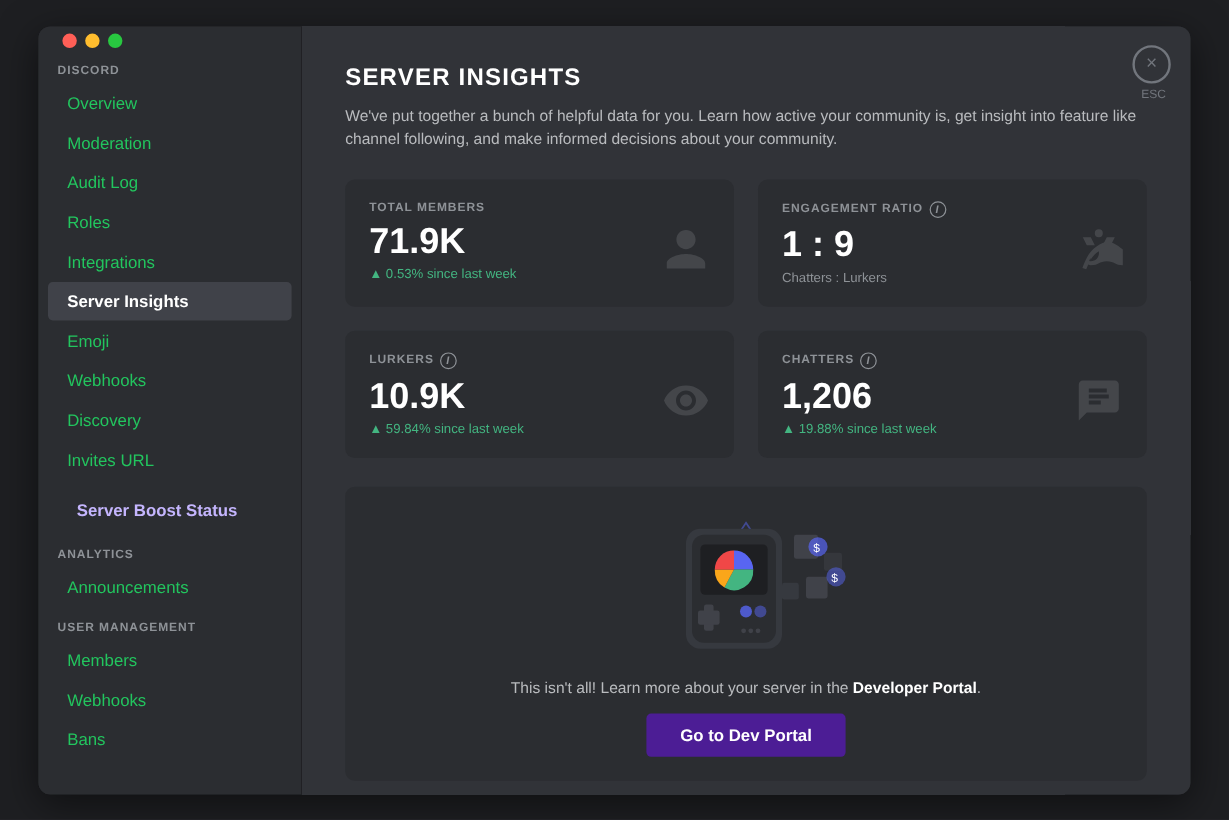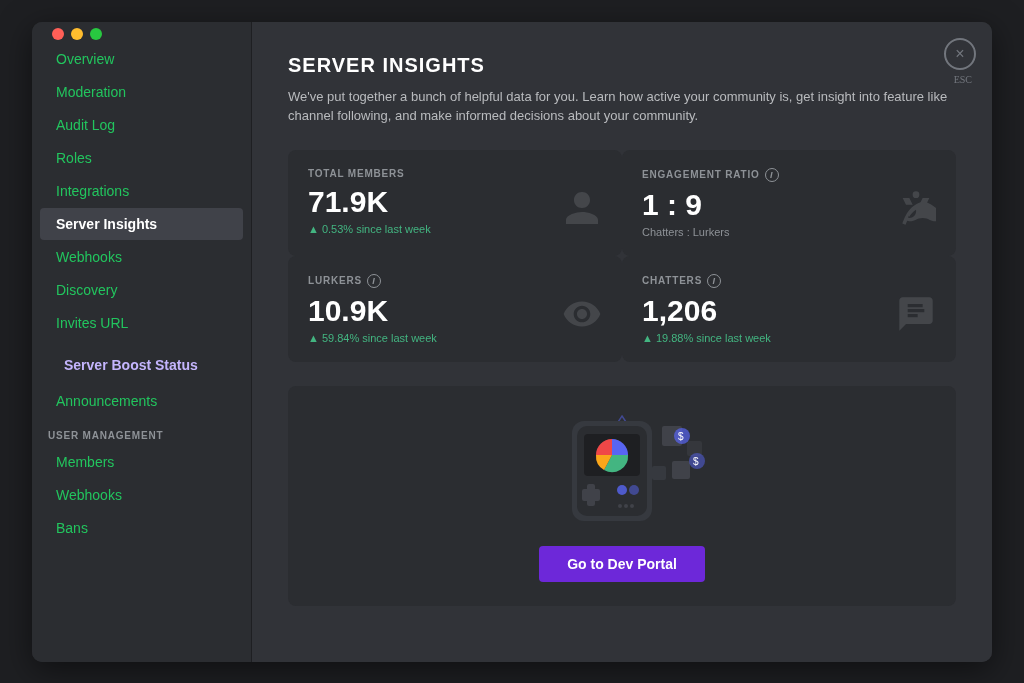--- a/index.html
+++ b/index.html
@@ -100,21 +100,20 @@
       align-items: center;
       justify-content: center;
     }
     .esc-label {
       position: absolute;
       top: 52px;
       right: 20px;
       font-size: 10px;
       color: #72767d;
       text-align: left;
-      font-family: Liberation Serif, serif;
     }
     .page-title {
       font-size: 20px;
       font-weight: 700;
       color: #ffffff;
       letter-spacing: 0.05em;
       text-transform: uppercase;
       margin-bottom: 10px;
     }
     .page-desc {
@@ -122,21 +121,21 @@
       color: #b9bbbe;
       line-height: 1.5;
       margin-bottom: 24px;
       max-width: 680px;
     }
 
     
     .stats-grid {
       display: grid;
       grid-template-columns: 1fr 1fr;
-      gap: 0;
+      gap: 20px;
       margin-bottom: 24px;
     }
     .stat-card {
       background: #2b2d31;
       border-radius: 8px;
       padding: 18px 20px;
       position: relative;
       min-height: 100px;
     }
     .stat-label {
@@ -209,21 +208,21 @@
       margin-bottom: 10px;
     }
     .dev-text {
       font-size: 13px;
       color: #b9bbbe;
       margin-bottom: 14px;
       text-align: center;
     }
     .dev-text strong { color: #ffffff; }
     .dev-btn {
-      background: #6d28d9;
+      background: #4c1d95;
       color: #ffffff;
       border: none;
       border-radius: 4px;
       padding: 10px 28px;
       font-size: 14px;
       font-weight: 600;
       cursor: pointer;
     }
   </style>
 </head>
@@ -231,35 +230,38 @@
 
 <div class="traffic-lights">
   <div class="traffic-light tl-red"></div>
   <div class="traffic-light tl-yellow"></div>
   <div class="traffic-light tl-green"></div>
 </div>
 
 <div class="window">
 
   <nav class="sidebar">
+    <div class="sidebar-section-label">DISCORD</div>
 
     <div class="sidebar-item">Overview</div>
     <div class="sidebar-item">Moderation</div>
     <div class="sidebar-item">Audit Log</div>
     <div class="sidebar-item">Roles</div>
     <div class="sidebar-item">Integrations</div>
     <div class="sidebar-item active">Server Insights</div>
+    <div class="sidebar-item">Emoji</div>
     <div class="sidebar-item">Webhooks</div>
     <div class="sidebar-item">Discovery</div>
     <div class="sidebar-item">Invites URL</div>
 
     <div style="margin: 10px 8px 4px 8px;">
       <div class="sidebar-item highlight">Server Boost Status</div>
     </div>
 
+    <div class="sidebar-section-label">ANALYTICS</div>
     <div class="sidebar-item">Announcements</div>
 
     <div class="sidebar-section-label">USER MANAGEMENT</div>
     <div class="sidebar-item">Members</div>
     <div class="sidebar-item">Webhooks</div>
     <div class="sidebar-item">Bans</div>
   </nav>
 
   <main class="main">
     <button class="close-btn">×</button>
@@ -368,18 +370,21 @@
         <rect x="60" y="83" width="18" height="12" rx="2" fill="#404249"></rect>
 
         <circle cx="100" cy="84" r="5" fill="#5865f2" opacity="0.8"></circle>
         <circle cx="112" cy="84" r="5" fill="#5865f2" opacity="0.5"></circle>
 
         <circle cx="98" cy="100" r="2" fill="#404249"></circle>
         <circle cx="104" cy="100" r="2" fill="#404249"></circle>
         <circle cx="110" cy="100" r="2" fill="#404249"></circle>
       </svg>
 
+      <p class="dev-text">
+        <span>This isn't all! Learn more about your server in the </span><strong>Developer Portal</strong><span>.</span>
+      </p>
       <button class="dev-btn">Go to Dev Portal</button>
     </div>
 
   </main>
 
 </div>
 
 </body></html>

